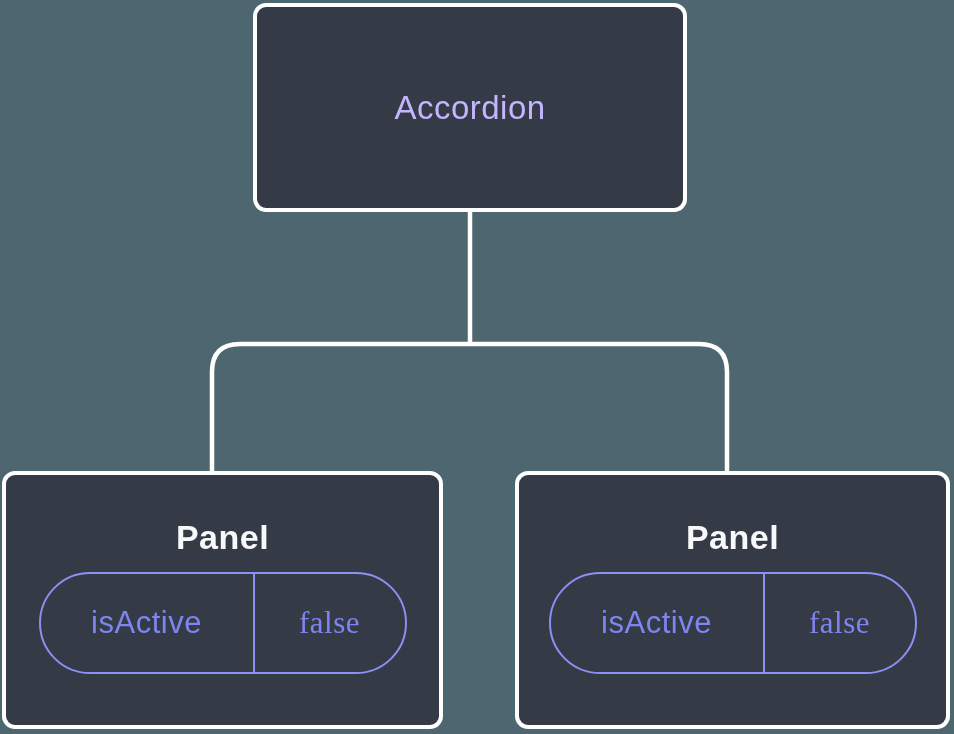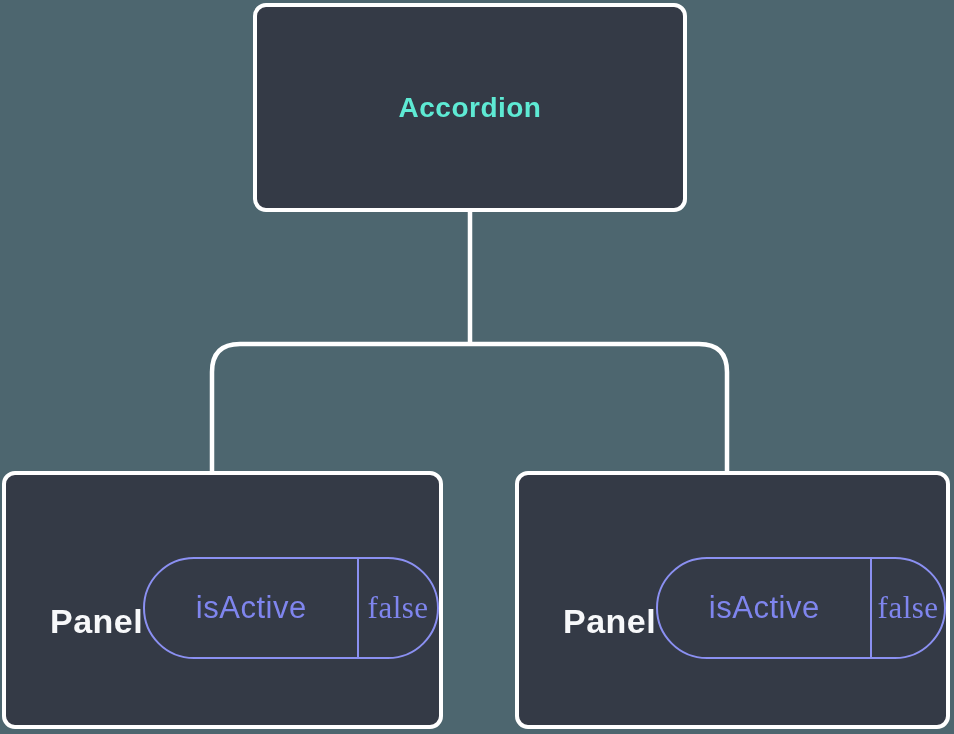--- a/index.html
+++ b/index.html
@@ -43,32 +43,31 @@
     color:#fff;
   }
   .node-root{
     left:253px;top:3px;
     width:434px;height:209px;
     display:flex;
     align-items:center;
     justify-content:center;
   }
   .node-root .node-label{
-    font-size:28px;
-    font-weight:700;
+    font-size:33px;
+    font-weight:400;
     letter-spacing:0.5px;
-    color:#5eead4;
+    color:#c4b5fd;
   }
   .node-panel{
     top:471px;
     height:258px;
     display:flex;
-    flex-direction:row;
+    flex-direction:column;
     align-items:center;
-    padding-left:44px;
   }
   .node-panel-left{left:2px;width:441px;}
   .node-panel-right{left:515px;width:435px;}
   .node-title{
     margin-top:44px;
     font-size:34px;
     font-weight:600;
     letter-spacing:0.5px;
     color:#f7f8fa;
     line-height:1.1;

